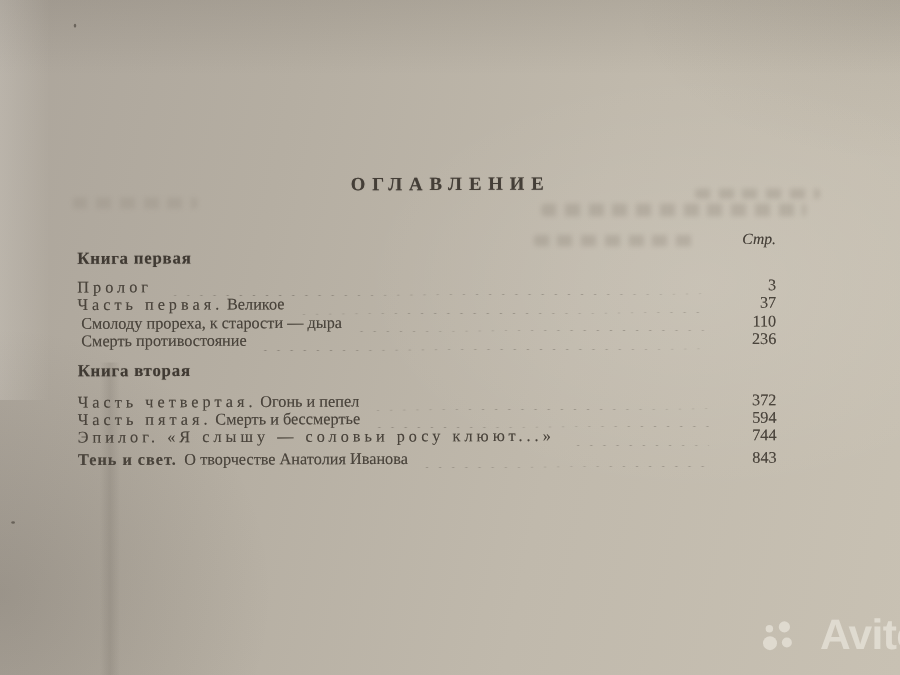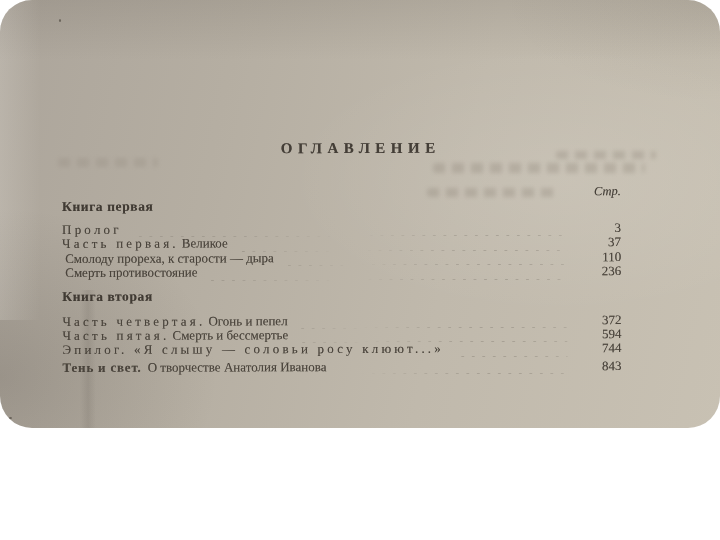--- a/index.html
+++ b/index.html
@@ -1,29 +1,28 @@
 <!DOCTYPE html>
 <html><head>
 <meta charset="utf-8">
 <style>
   * { margin: 0; padding: 0; box-sizing: border-box; }
   html, body { width: 720px; height: 540px; overflow: hidden; }
   body { font-family: "Liberation Serif", "DejaVu Serif", serif; }
 
   .photo {
     position: relative;
-    width: 720px; height: 428px;
+    width: 720px; height: 540px;
     background:
       radial-gradient(55% 45% at 78% 42%, rgba(255,253,247,.10), transparent 70%),
       linear-gradient(180deg, rgba(75,68,60,.13), transparent 60px),
       radial-gradient(42% 55% at 0% 88%, rgba(58,52,46,.18), transparent 72%),
       radial-gradient(50% 40% at 100% 0%, rgba(70,62,55,.08), transparent 60%),
       linear-gradient(102deg, #aca59b 0%, #b5aea2 30%, #c0b9ac 62%, #c8c1b3 100%);
     overflow: hidden;
-    border-radius: 32px;
   }
 
   
   .crease {
     position: absolute; left: 80px; top: 290px; width: 16px; height: 250px;
     background: linear-gradient(90deg, transparent, rgba(70,63,56,.12), transparent);
   }
   .left-light {
     position: absolute; left: 0; top: 0; width: 40px; height: 320px;
     background: linear-gradient(90deg, rgba(246,243,236,.18), transparent);

